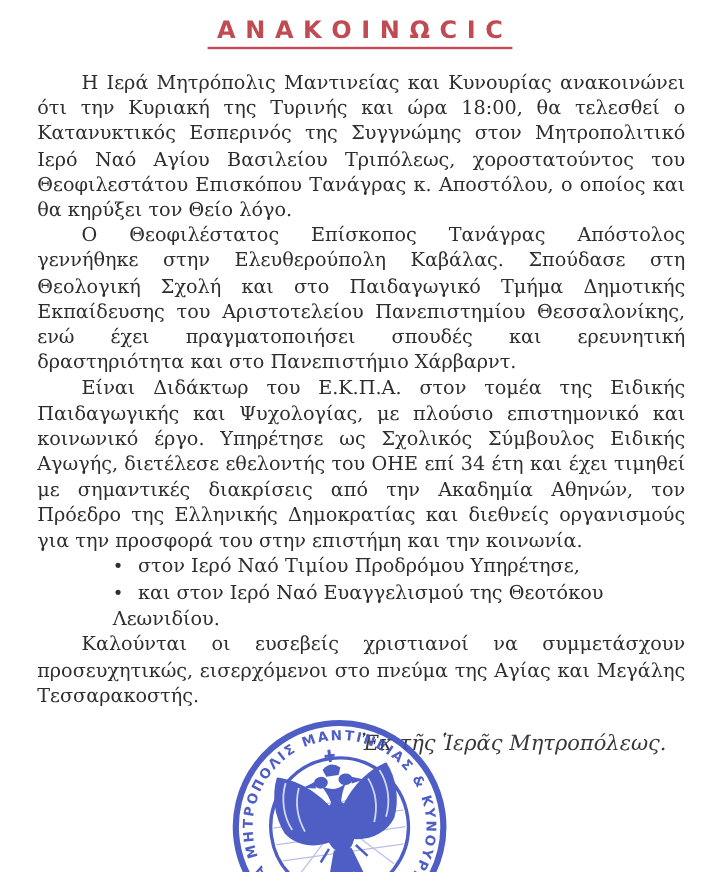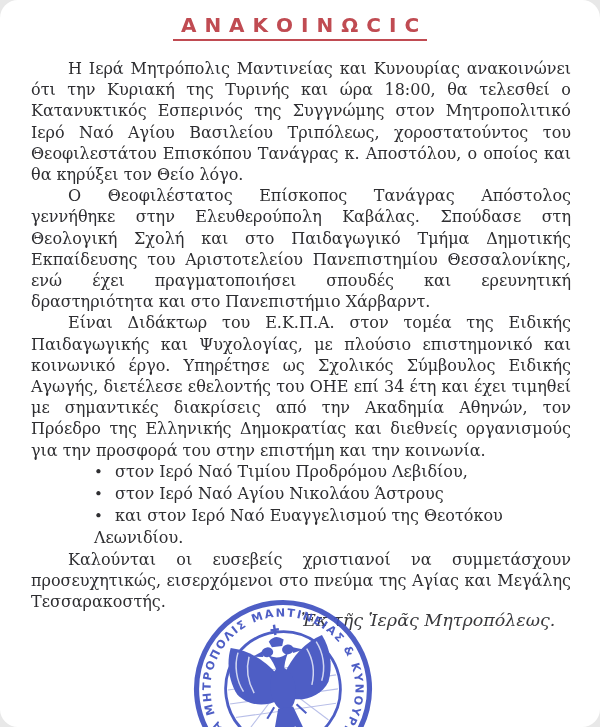--- a/index.html
+++ b/index.html
@@ -5,21 +5,20 @@
   html, body { margin: 0; padding: 0; background: #e8e8e8; }
   .page {
     position: relative;
     width: 600px;
     height: 727px;
     margin: 0 auto;
     background: #ffffff;
     overflow: hidden;
     font-family: "DejaVu Serif", serif;
     color: #2e2e31;
-    border-radius: 18px;
   }
   .title-wrap {
     text-align: center;
     padding-top: 13px;
   }
   .doc-title {
     display: inline-block;
     margin: 0;
     font-family: "DejaVu Sans", sans-serif;
     font-size: 20px;
@@ -83,24 +82,21 @@
     <h1 class="doc-title">ΑΝΑΚΟΙΝΩCΙC</h1>
   </div>
 
   <div class="doc-body">
     <p class="para">Η Ιερά Μητρόπολις Μαντινείας και Κυνουρίας ανακοινώνει ότι την Κυριακή της Τυρινής και ώρα 18:00, θα τελεσθεί ο Κατανυκτικός Εσπερινός της Συγγνώμης στον Μητροπολιτικό Ιερό Ναό Αγίου Βασιλείου Τριπόλεως, χοροστατούντος του Θεοφιλεστάτου Επισκόπου Τανάγρας κ. Αποστόλου, ο οποίος και θα κηρύξει τον Θείο λόγο.</p>
     <p class="para">Ο Θεοφιλέστατος Επίσκοπος Τανάγρας Απόστολος γεννήθηκε στην Ελευθερούπολη Καβάλας. Σπούδασε στη Θεολογική Σχολή και στο Παιδαγωγικό Τμήμα Δημοτικής Εκπαίδευσης του Αριστοτελείου Πανεπιστημίου Θεσσαλονίκης, ενώ έχει πραγματοποιήσει σπουδές και ερευνητική δραστηριότητα και στο Πανεπιστήμιο Χάρβαρντ.</p>
     <p class="para">Είναι Διδάκτωρ του Ε.Κ.Π.Α. στον τομέα της Ειδικής Παιδαγωγικής και Ψυχολογίας, με πλούσιο επιστημονικό και κοινωνικό έργο. Υπηρέτησε ως Σχολικός Σύμβουλος Ειδικής Αγωγής, διετέλεσε εθελοντής του ΟΗΕ επί 34 έτη και έχει τιμηθεί με σημαντικές διακρίσεις από την Ακαδημία Αθηνών, τον Πρόεδρο της Ελληνικής Δημοκρατίας και διεθνείς οργανισμούς για την προσφορά του στην επιστήμη και την κοινωνία.</p>
 
     <ul class="bullets">
       <li>
-        <span class="bullet-dot">•</span><span>στον Ιερό Ναό Τιμίου Προδρόμου Λεβιδίου,</span>
-      </li>
-      <li>
-        <span class="bullet-dot">•</span><span>στον Ιερό Ναό Αγίου Νικολάου Άστρους</span>
+        <span class="bullet-dot">•</span><span>στον Ιερό Ναό Τιμίου Προδρόμου Υπηρέτησε,</span>
       </li>
       <li>
         <span class="bullet-dot">•</span><span>και στον Ιερό Ναό Ευαγγελισμού της Θεοτόκου Λεωνιδίου.</span>
       </li>
     </ul>
 
     <p class="para">Καλούνται οι ευσεβείς χριστιανοί να συμμετάσχουν προσευχητικώς, εισερχόμενοι στο πνεύμα της Αγίας και Μεγάλης Τεσσαρακοστής.</p>
   </div>
 
   <div class="signature">Ἐκ τῆς Ἱερᾶς Μητροπόλεως.</div>

